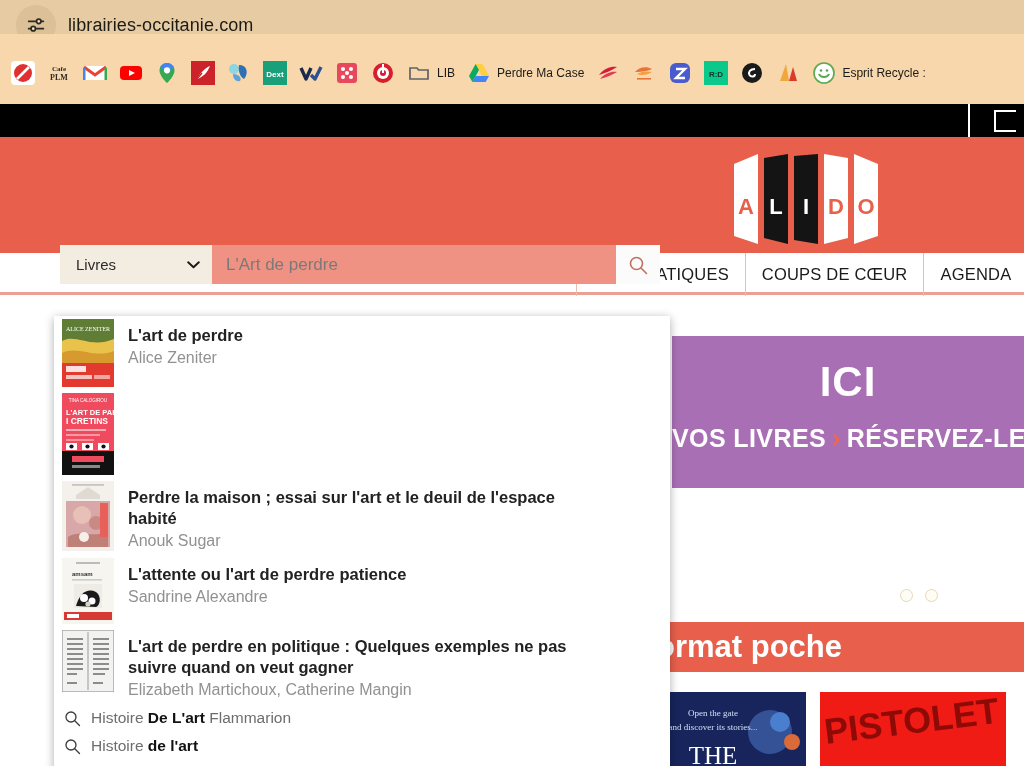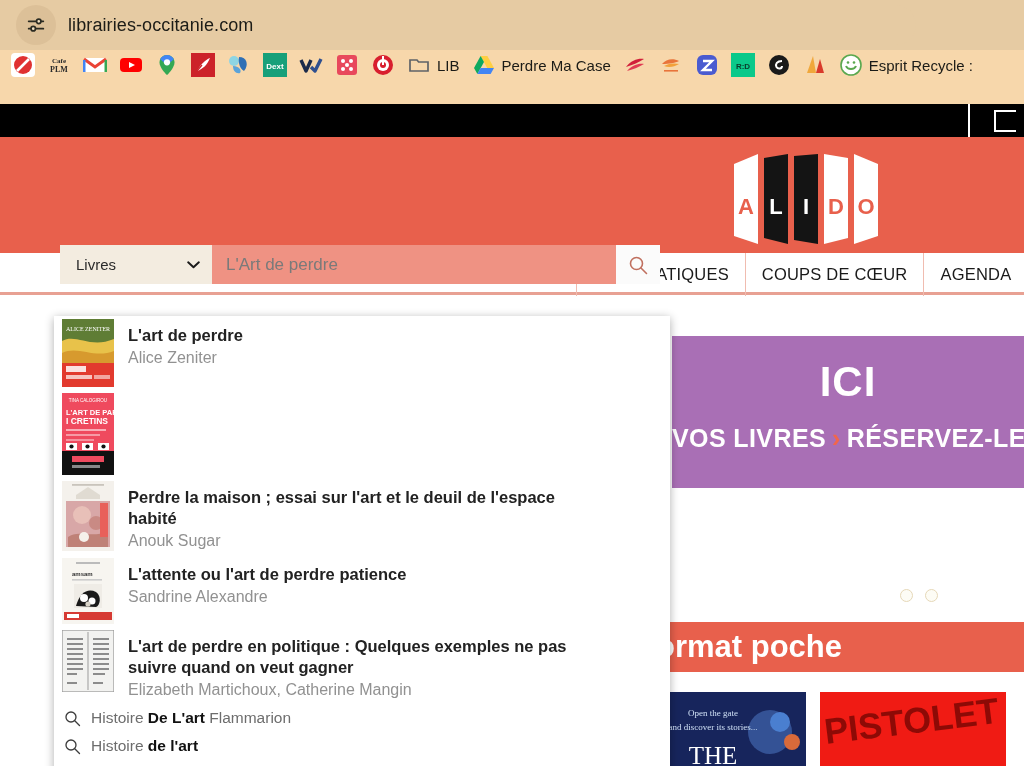--- a/index.html
+++ b/index.html
@@ -32,30 +32,30 @@
     display: flex; align-items: center; justify-content: center;
     flex: 0 0 auto;
   }
   .omni-url {
     margin-left: 12px; font-size: 18px; color: #1c1c17;
     font-family: "Liberation Sans", sans-serif; letter-spacing: 0.1px;
     white-space: nowrap;
   }
 
   .bookmarks-bar {
-    position: absolute; left: 0; top: 50px; width: 1024px; height: 54px;
+    position: absolute; left: 0; top: 34px; width: 1024px; height: 54px;
     background: #f7d7ab;
-    display: flex; align-items: flex-start; padding-left: 6px; gap: 2px;
+    display: flex; align-items: flex-end; padding-left: 6px; gap: 2px;
   }
   .bm {
     display: flex; align-items: center; gap: 6px;
     padding: 3px 5px; border-radius: 5px; flex: 0 0 auto;
     white-space: nowrap;
   }
-  .bm-label { font-size: 15px; color: #1b1b17; }
+  .bm-label { font-size: 12px; color: #1b1b17; }
   .bm-ico { width: 24px; height: 24px; flex: 0 0 auto; display:block; }
 
   
   .page { position: absolute; left: 0; top: 104px; width: 1024px; height: 662px; background: #fff; overflow: hidden; }
 
   .top-black {
     position: absolute; left: 0; top: 0; width: 1024px; height: 33px;
     background: #000;
   }
   .top-black .divider {

